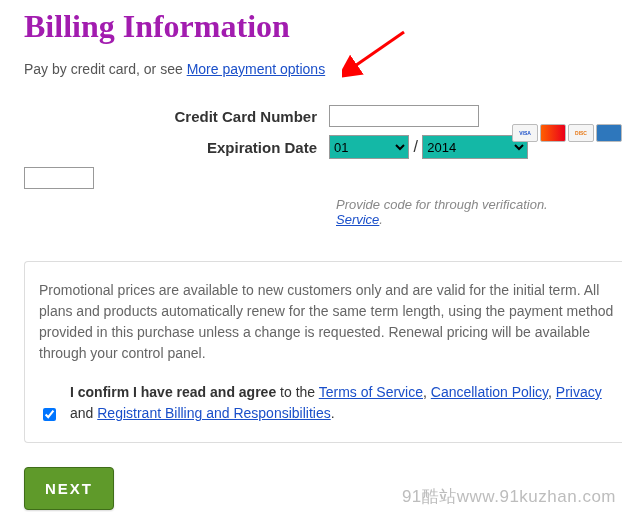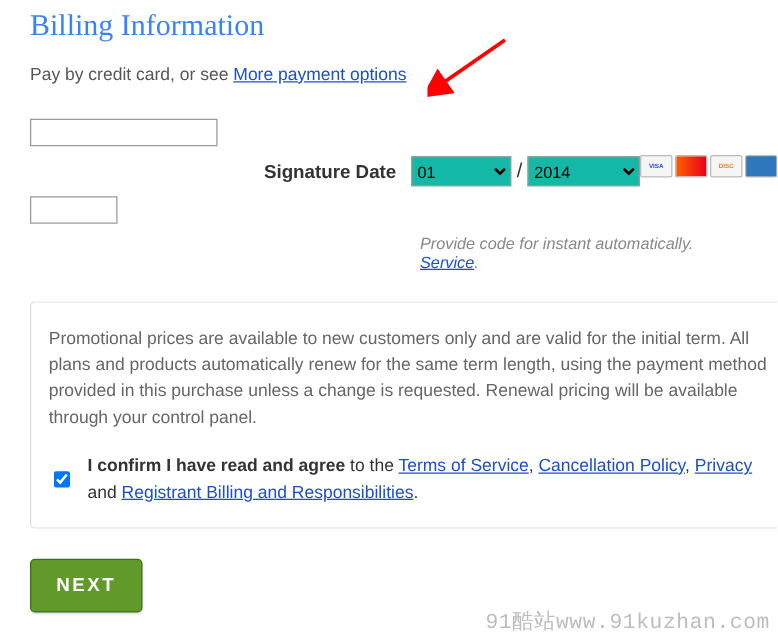--- a/index.html
+++ b/index.html
@@ -1,65 +1,66 @@
 <!DOCTYPE html>
 <html><head>
 <meta charset="utf-8">
 <style>
   html,body{margin:0;padding:0;font-family:Arial,Helvetica,sans-serif;color:#333;background:#fff}
   body{width:622px;height:512px;overflow:hidden;position:relative}
   .page{padding:0 24px}
-  h1{font-size:24px;font-weight:400;color:#3b82f6;margin:8px 0 16px 0;font-family:Georgia,serif}
+  h1{font-size:32px;font-weight:700;color:#a21caf;margin:8px 0 16px 0;font-family:Georgia,serif}
   .sub{font-size:14px;color:#555;margin-bottom:28px}
   a.link{color:#1a4fc9;}
   .form-row{display:flex;align-items:center;margin-bottom:8px}
   .lbl{width:305px;text-align:right;font-weight:bold;color:#333;font-size:15px;padding-right:12px;box-sizing:border-box}
   .field{flex:1}
   input.txt{border:1px solid #999;height:22px;padding:2px 4px;font-size:13px;box-sizing:border-box;background:#fff}
   select{border:1px solid #999;height:24px;font-size:13px;background:#14b8a6}
   .hint{margin-left:312px;font-style:italic;font-size:13px;color:#888}
   .cards{position:absolute;right:0;top:124px;display:flex;gap:2px;padding-right:0}
   .cc{width:24px;height:16px;border:1px solid #bbb;border-radius:2px;font-size:5px;display:flex;align-items:center;justify-content:center;font-weight:bold;color:#fff}
   .visa{background:#f5f5f5;color:#1a4fc9}
   .mc{background:linear-gradient(90deg,#ff5f00,#eb001b);color:#fff}
   .disc{background:#f5f5f5;color:#e77a1a}
   .amex{background:#2e77bc}
-  .promo-box{border:1px solid #ddd;border-right:none;border-bottom-left-radius:4px;border-top-left-radius:4px;padding:18px 0 18px 14px;margin-top:24px;font-size:14px;color:#666;line-height:1.5;margin-right:-24px}
-  .agree{display:flex;align-items:center;margin-top:18px;color:#333}
+  .promo-box{border:1px solid #ddd;border-right:none;border-bottom-left-radius:4px;border-top-left-radius:4px;padding:18px 0 18px 14px;margin-top:34px;font-size:14px;color:#666;line-height:1.5;margin-right:-24px}
+  .agree{display:flex;align-items:flex-end;margin-top:18px;color:#333}
   .agree input{margin-top:3px;margin-right:14px}
   .agree .txtblk{font-size:14px}
   .btn-next{display:inline-block;margin-top:24px;background:#5f9a2a;color:#fff;border:1px solid #3f6d19;border-radius:4px;padding:12px 20px;font-size:15px;font-weight:bold;letter-spacing:2px;text-transform:uppercase;cursor:pointer;box-shadow:0 1px 2px rgba(0,0,0,.15)}
   .arrow{position:absolute;left:342px;top:28px;pointer-events:none}
-  .watermark{position:absolute;right:6px;bottom:4px;color:#bdbdbd;font-size:17px;font-family:Liberation Mono, monospace;letter-spacing:.5px}
+  .watermark{position:absolute;right:6px;bottom:4px;color:#bdbdbd;font-size:17px;font-family:Liberation Sans, sans-serif;letter-spacing:.5px}
 </style>
 </head>
 <body>
 
 <div class="page">
   <h1>Billing Information</h1>
   <div class="sub">
     <span>Pay by credit card, or see </span><a href="#" class="link">More payment options</a>
   </div>
 
   <div class="form-row">
+    <div class="lbl">Credit Card Number</div>
     <div class="field"><input class="txt" style="width: 150px;" type="text" value=""></div>
   </div>
   <div class="form-row">
-    <div class="lbl">Signature Date</div>
+    <div class="lbl">Expiration Date</div>
     <div class="field">
       <select style="width:80px"><option>01</option></select>
       <span> / </span>
-      <select style="width:90px"><option>2014</option></select>
+      <select style="width:106px"><option>2014</option></select>
     </div>
   </div>
   <div class="form-row">
     <div class="field"><input class="txt" style="width: 70px;" type="text" value=""></div>
   </div>
   <div class="hint">
-    <span>Provide code for instant automatically. </span><a href="#" class="link">Service</a>.
+    <span>Provide code for through verification. </span><a href="#" class="link">Service</a>.
   </div>
 
   <div class="promo-box">
     <div>Promotional prices are available to new customers only and are valid for the initial term. All plans and products automatically renew for the same term length, using the payment method provided in this purchase unless a change is requested. Renewal pricing will be available through your control panel.</div>
     <div class="agree">
       <input type="checkbox" checked="" style="">
       <div class="txtblk">
         <b>I confirm I have read and agree</b><span> to the </span><a href="#" class="link">Terms of Service</a>, <a href="#" class="link">Cancellation Policy</a>, <a href="#" class="link">Privacy</a><br>
         <span>and </span><a href="#" class="link">Registrant Billing and Responsibilities</a>.
       </div>

